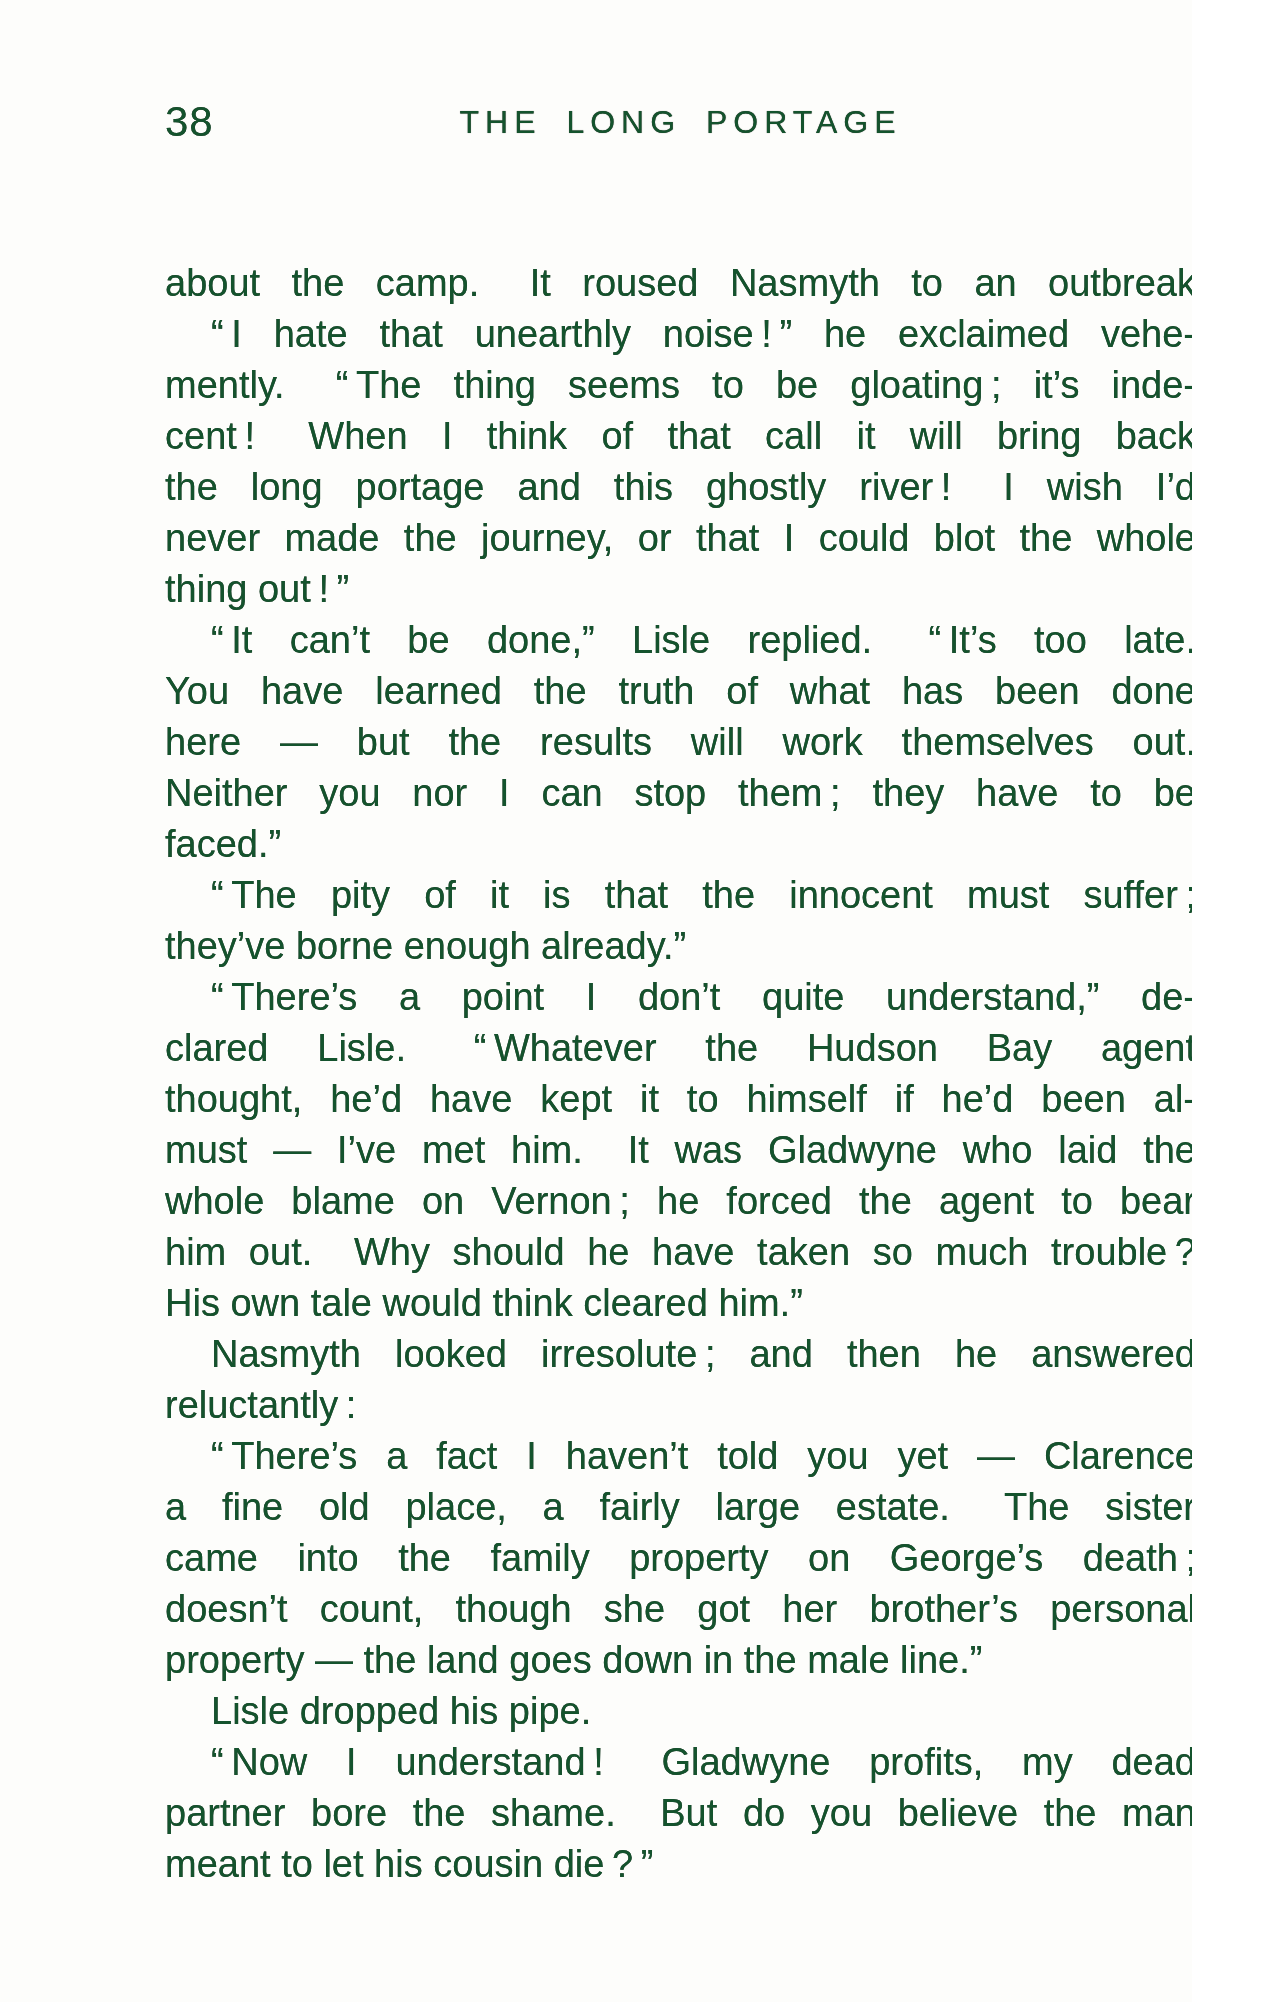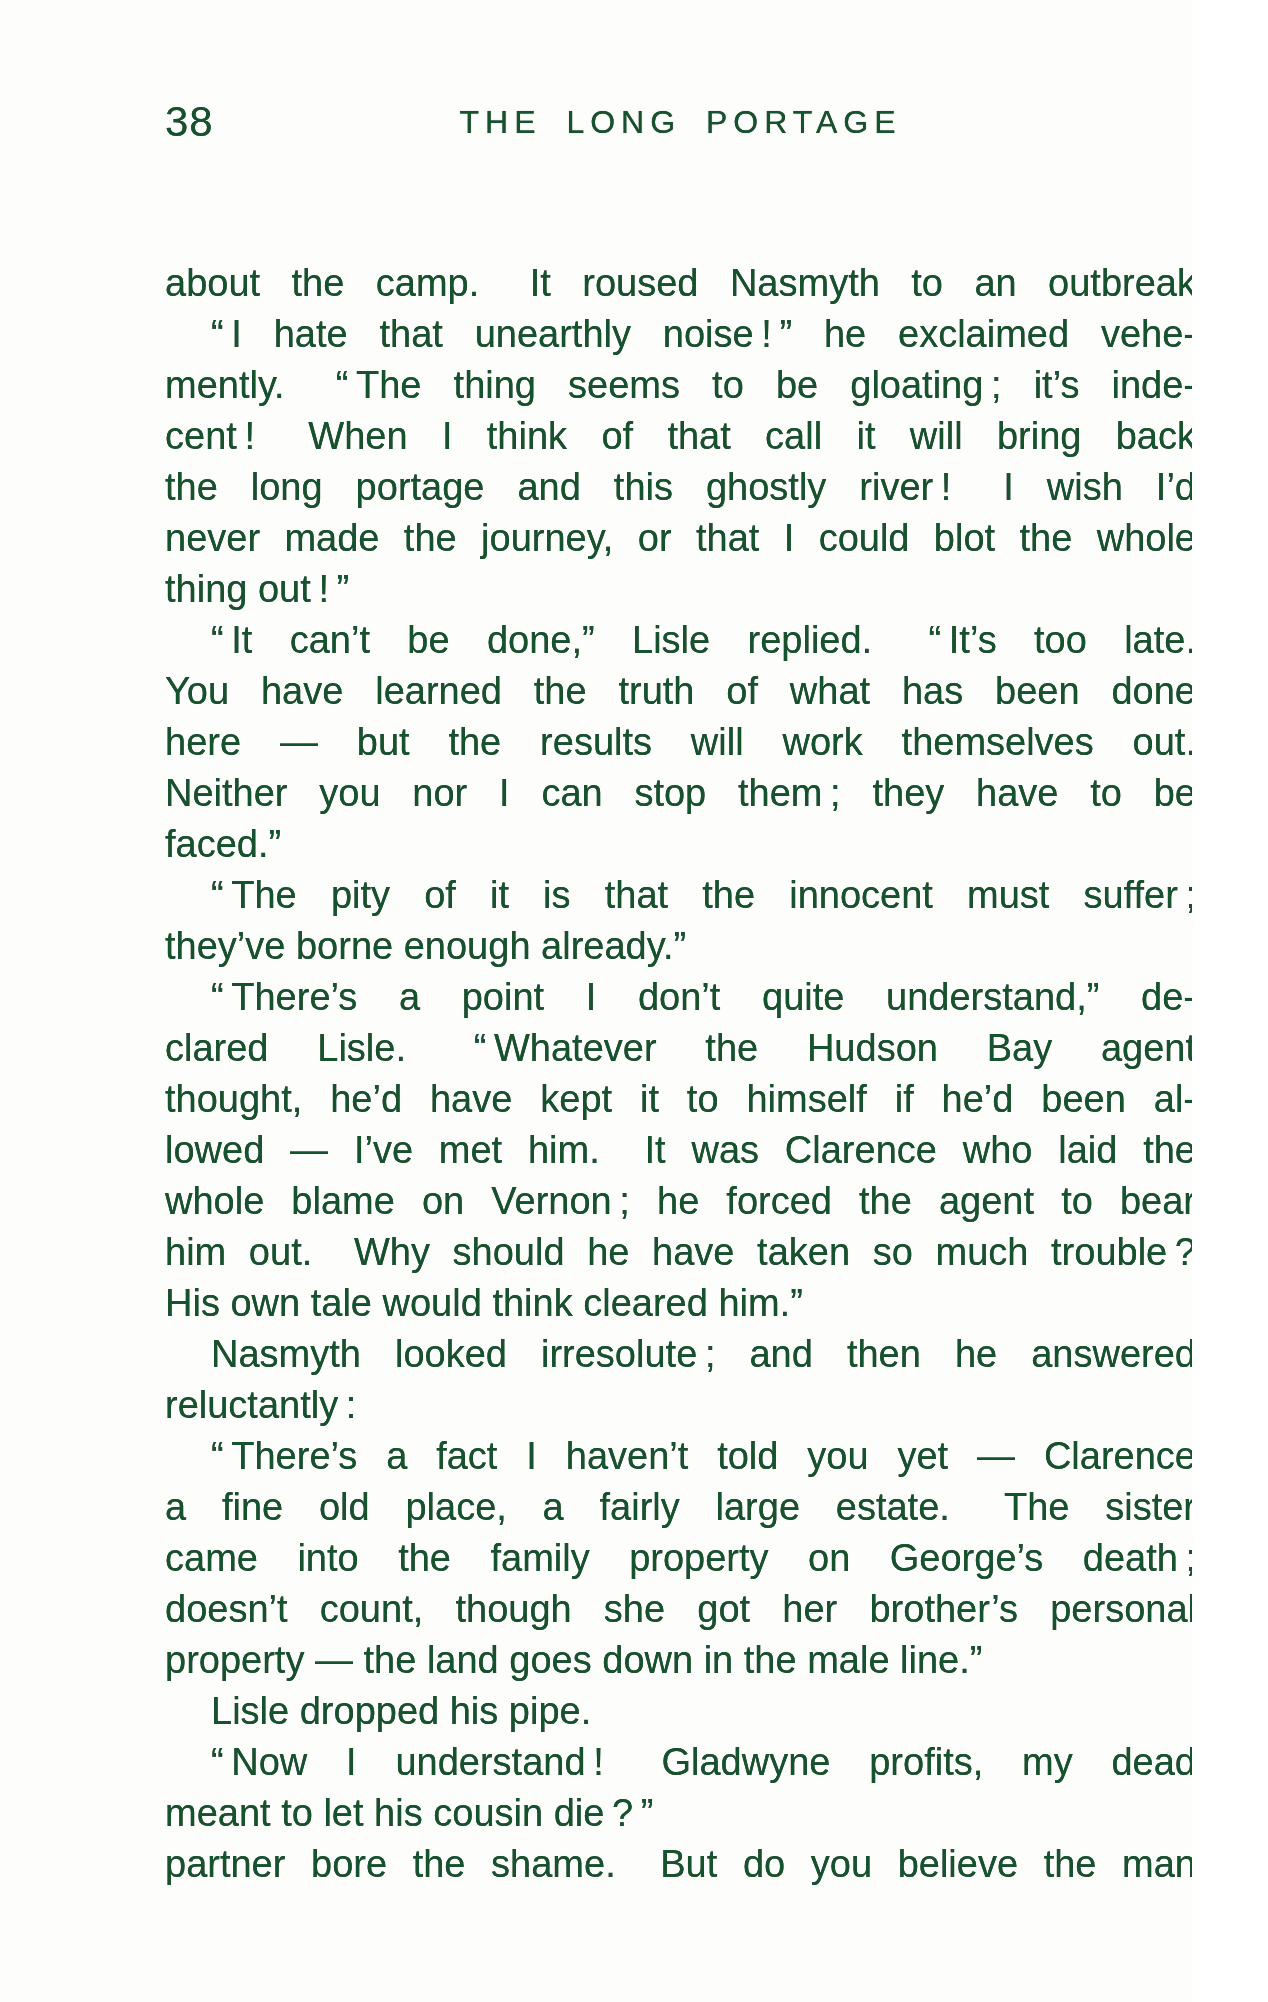--- a/index.html
+++ b/index.html
@@ -112,42 +112,42 @@
         <div class="line last">faced.”</div>
       </div>
       <div class="para indent">
         <div class="line first">“ The pity of it is that the innocent must suffer ;</div>
         <div class="line last">they’ve borne enough already.”</div>
       </div>
       <div class="para indent">
         <div class="line first">“ There’s a point I don’t quite understand,” de-</div>
         <div class="line">clared Lisle.  “ Whatever the Hudson Bay agent</div>
         <div class="line">thought, he’d have kept it to himself if he’d been al-</div>
-        <div class="line">lowed — I’ve met him.  It was Clarence who laid the</div>
+        <div class="line">must — I’ve met him.  It was Gladwyne who laid the</div>
         <div class="line">whole blame on Vernon ; he forced the agent to bear</div>
         <div class="line">him out.  Why should he have taken so much trouble ?</div>
         <div class="line last">His own tale would think cleared him.”</div>
       </div>
       <div class="para indent">
         <div class="line first">Nasmyth looked irresolute ; and then he answered</div>
         <div class="line last">reluctantly :</div>
       </div>
       <div class="para indent">
         <div class="line first">“ There’s a fact I haven’t told you yet — Clarence</div>
         <div class="line">a fine old place, a fairly large estate.  The sister</div>
         <div class="line">came into the family property on George’s death ;</div>
         <div class="line">doesn’t count, though she got her brother’s personal</div>
         <div class="line last">property — the land goes down in the male line.”</div>
       </div>
       <div class="para indent">
         <div class="line first last">Lisle dropped his pipe.</div>
       </div>
       <div class="para indent">
         <div class="line first">“ Now I understand !  Gladwyne profits, my dead</div>
+        <div class="line">partner bore the shame.  But do you believe the man</div>
         <div class="line last">meant to let his cousin die ? ”</div>
-        <div class="line">partner bore the shame.  But do you believe the man</div>
       </div>
     </div>
 
   <div class="artifact dots-a"></div>
   <div class="artifact dots-b"></div>
   <div class="artifact line-c"></div>
 </div>
 
 </body></html>

